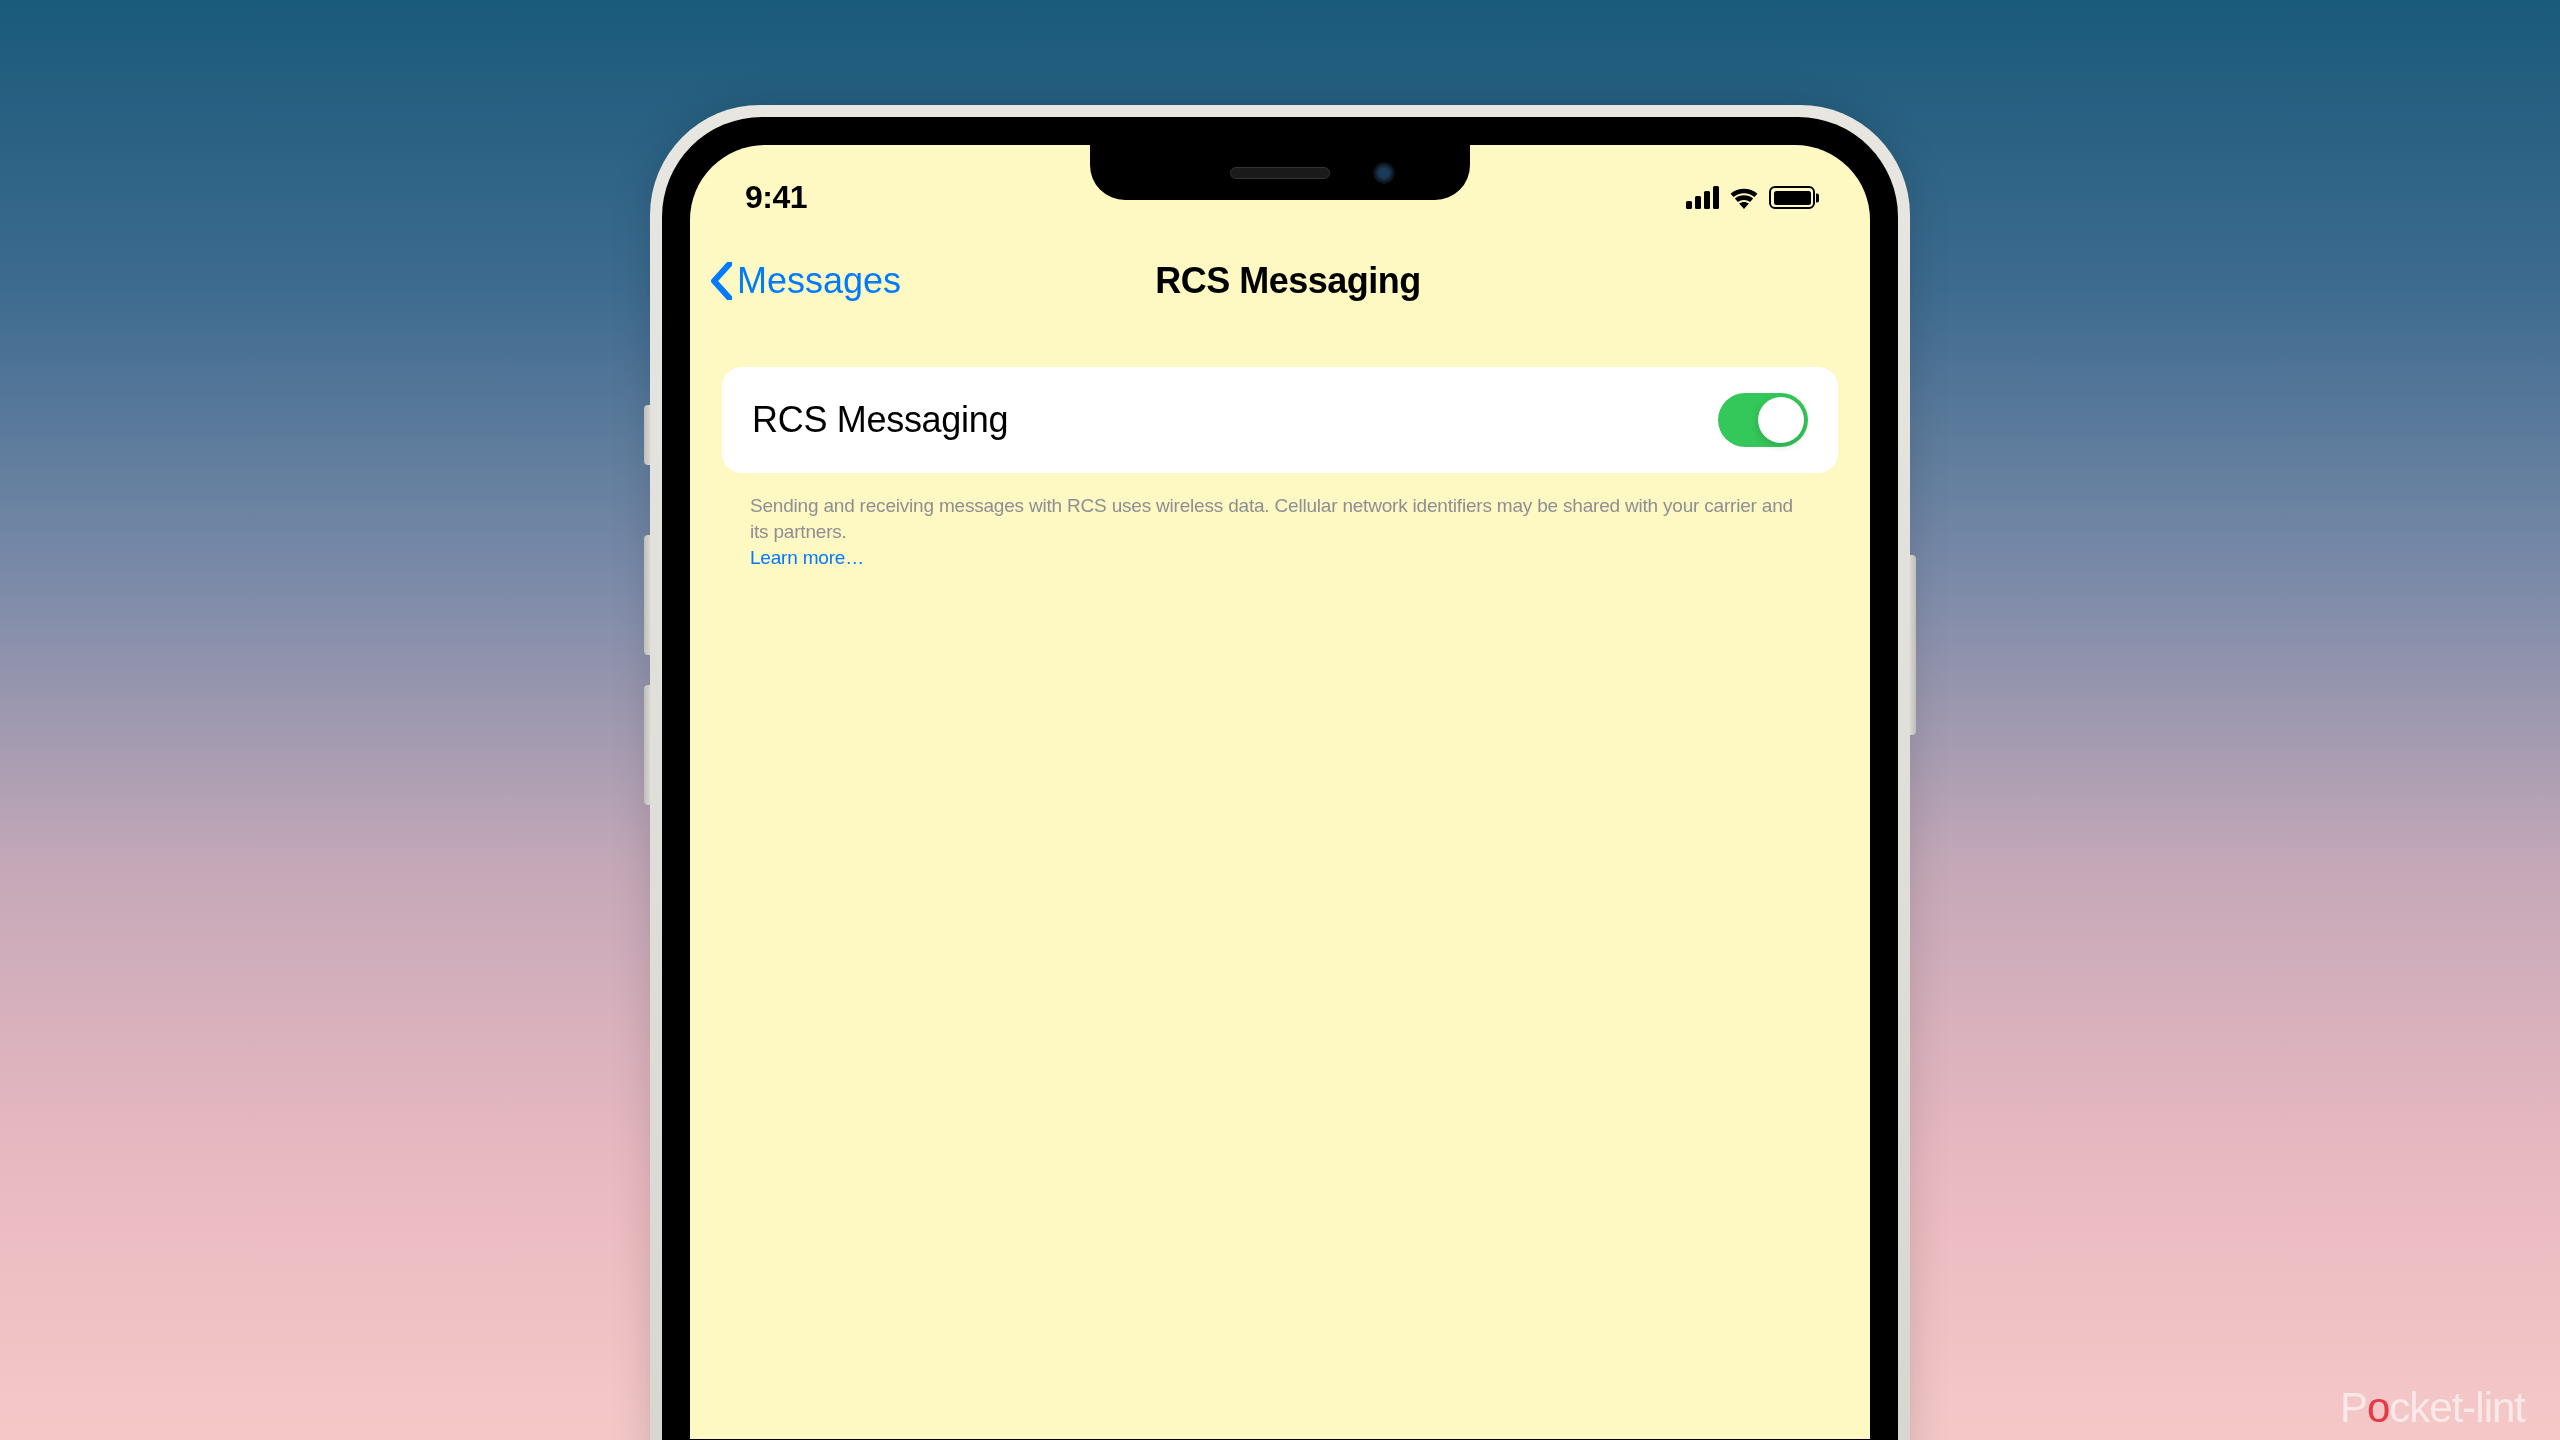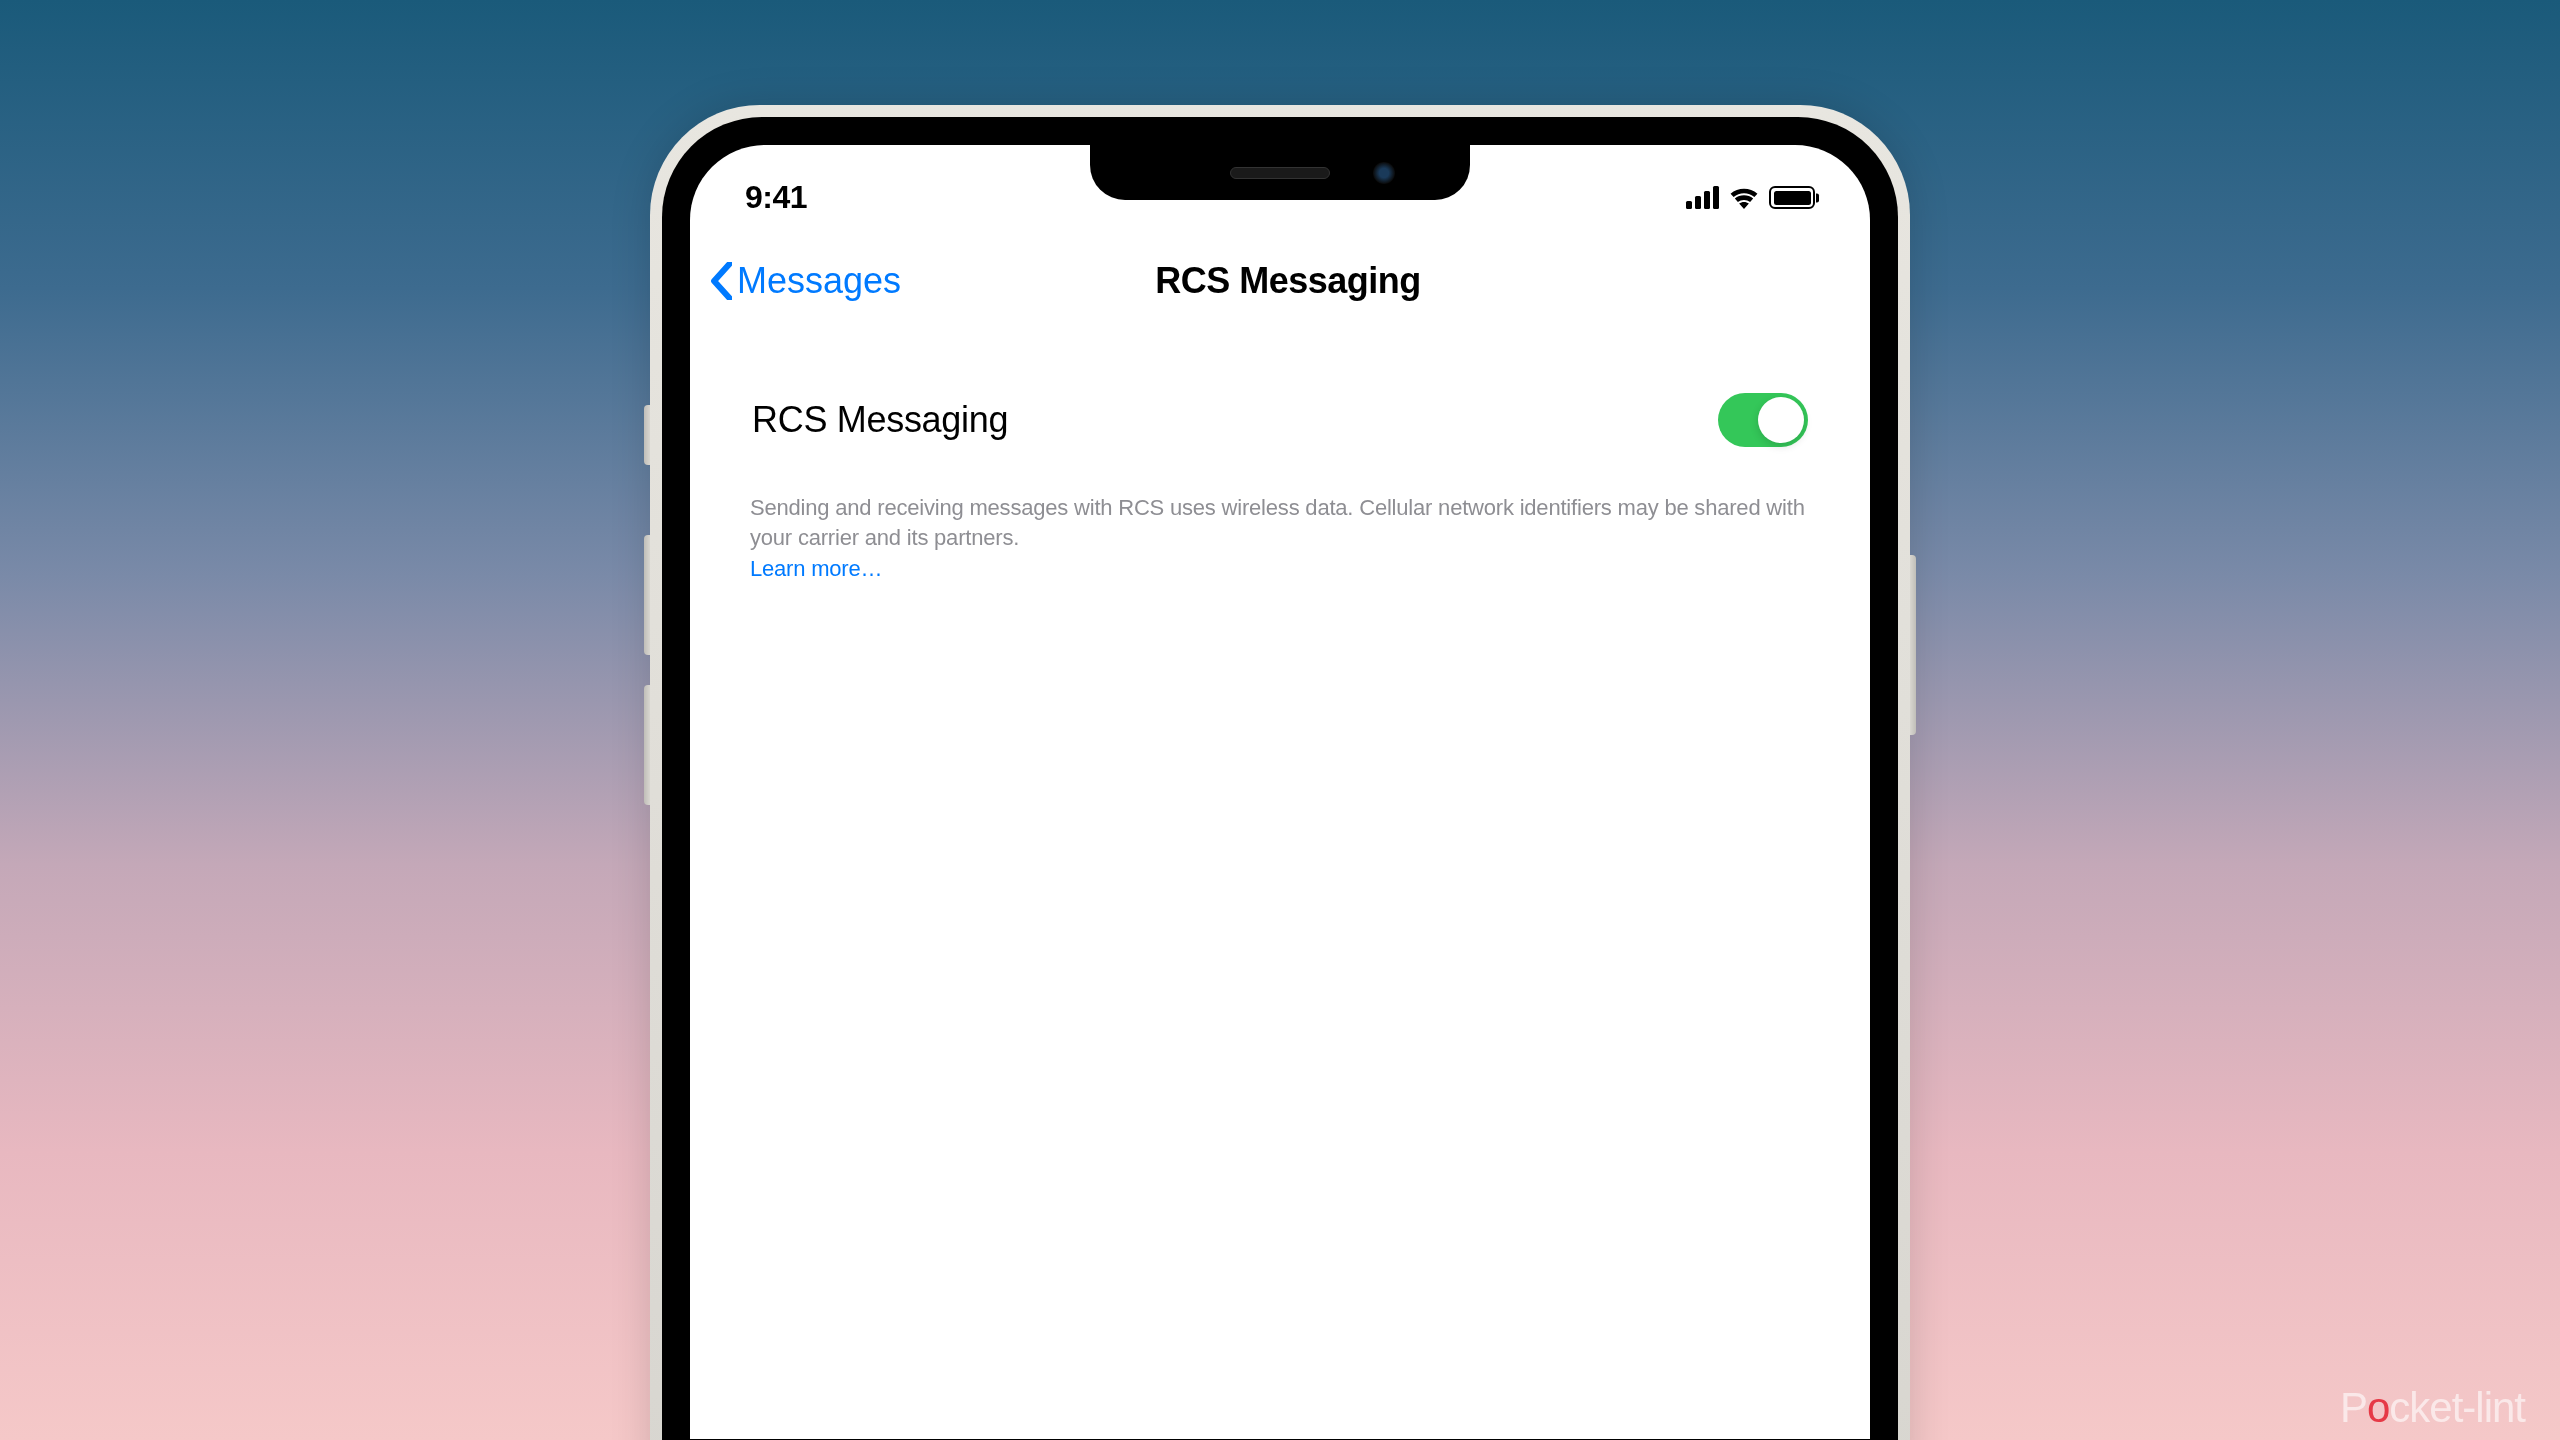--- a/index.html
+++ b/index.html
@@ -27,21 +27,21 @@
       position: relative;
       box-shadow: 0 0 40px rgba(0,0,0,0.15);
     }
     .phone-inner {
       background: #000;
       border-radius: 100px 100px 0 0;
       padding: 28px;
       height: 1350px;
     }
     .screen {
-      background: #ffffff;
+      background: #fef9c3;
       border-radius: 75px 75px 0 0;
       height: 100%;
       position: relative;
       overflow: hidden;
     }
     .notch {
       position: absolute;
       top: 0;
       left: 50%;
       transform: translateX(-50%);
@@ -188,21 +188,21 @@
       right: 4px;
       top: 4px;
       width: 46px;
       height: 46px;
       background: #fff;
       border-radius: 50%;
       box-shadow: 0 3px 8px rgba(0,0,0,0.15);
     }
     .description {
       padding: 20px 60px 0 60px;
-      font-size: 22px;
+      font-size: 19px;
       line-height: 1.38;
       color: #8e8e93;
       letter-spacing: -0.2px;
     }
     .learn-more {
       color: #007aff;
       cursor: pointer;
       margin-top: 12px;
     }
     .side-button-left-1 {

